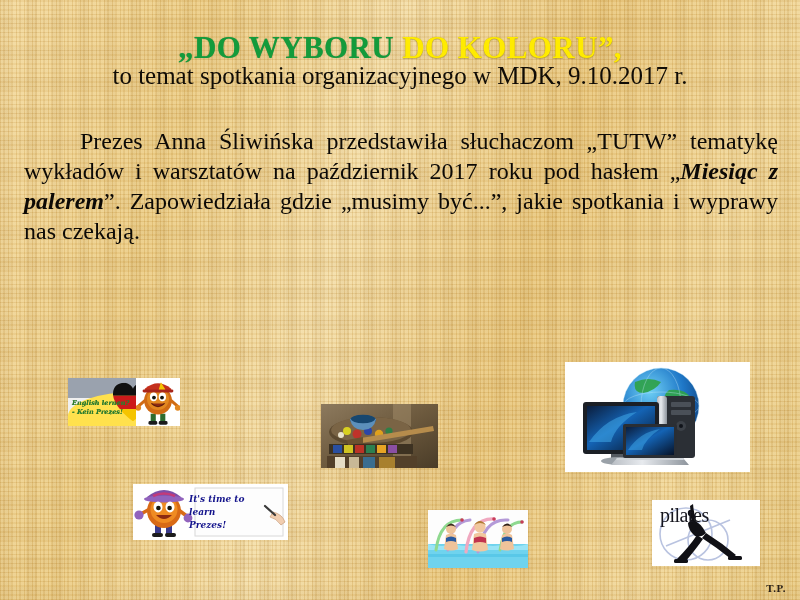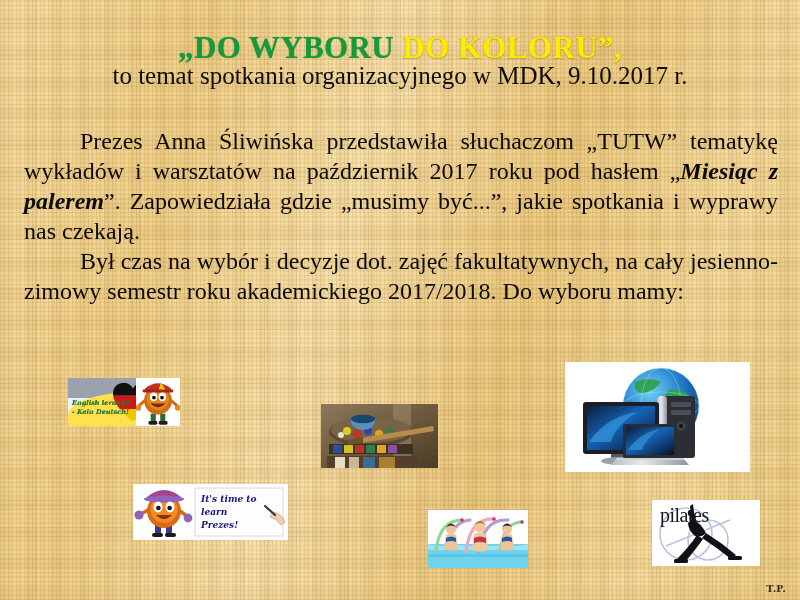--- a/index.html
+++ b/index.html
@@ -49,21 +49,21 @@
   #pic-de .sky{position:absolute;left:0;top:0;width:100%;height:42%;background:#9aa2ae;}
   #pic-de .field{position:absolute;left:0;top:30%;width:100%;height:70%;
      background:#ffe14d;border-radius:60% 40% 0 0/24px 20px 0 0;}
   #pic-de .cap{position:absolute;left:4px;top:21px;width:74px;color:#2f7d2f;
      font-family:"DejaVu Serif",serif;font-style:italic;font-weight:bold;
      font-size:6.5px;line-height:9px;text-shadow:0 0 .4px #2f7d2f;}
   #pic-de .heart{position:absolute;left:44px;top:4px;width:42px;height:40px;}
   #pic-de-mascot{position:absolute;right:0;top:0;width:44px;height:100%;background:#fff;}
   
   #pic-en{left:133px;top:484px;width:155px;height:56px;}
-  #pic-en .cap{position:absolute;left:68px;top:9px;width:80px;color:#14148c;
+  #pic-en .cap{position:absolute;left:56px;top:9px;width:80px;color:#14148c;
      font-family:"DejaVu Serif",serif;font-weight:bold;font-style:italic;
      font-size:9px;line-height:13px;}
   
   #pic-art{left:321px;top:404px;width:117px;height:64px;background:#6a5336;}
   
   #pic-pc{left:565px;top:362px;width:185px;height:110px;}
   
   #pic-aqua{left:428px;top:510px;width:100px;height:58px;}
   
   #pic-pil{left:652px;top:500px;width:108px;height:66px;}
@@ -83,44 +83,41 @@
   <div class="title">
     <span class="t-green">„DO WYBORU</span>
     <span class="t-yellow">DO KOLORU”,</span>
   </div>
 
   <div class="subtitle">to temat spotkania organizacyjnego w MDK, 9.10.2017 r.</div>
 
   <div class="body-text">
     <p>
       <span>Prezes Anna Śliwińska przedstawiła słuchaczom „TUTW” tematykę wykładów i warsztatów na październik 2017 roku pod hasłem „</span><span class="it">Miesiąc z palerem</span><span>”. Zapowiedziała gdzie „musimy być...”, jakie spotkania i wyprawy nas czekają.</span>
-    </p>
-    <p>
-      <span>Był czas na wybór i decyzje dot. zajęć fakultatywnych, na cały jesienno-zimowy semestr roku akademickiego 2017/2018. Do wyboru mamy:</span>
     </p>
   </div>
 
   <div class="pic" id="pic-de">
     <div class="sky"></div>
     <div class="field"></div>
     <svg class="heart" viewBox="0 0 100 96">
       <defs>
         <clipPath id="hclip">
           <path d="M50 94 C10 64 2 40 2 28 C2 10 16 2 28 2 C38 2 46 8 50 16 C54 8 62 2 72 2 C84 2 98 10 98 28 C98 40 90 64 50 94 Z"></path>
         </clipPath>
       </defs>
       <g clip-path="url(#hclip)">
         <rect x="0" y="0" width="100" height="33" fill="#101010"></rect>
         <rect x="0" y="33" width="100" height="32" fill="#cc1a1a"></rect>
         <rect x="0" y="65" width="100" height="31" fill="#f5c400"></rect>
       </g>
     </svg>
     <div class="cap">
       <span>English lernen?</span><br>
-      <span>- Kein Deutsch!</span>
+      <span>- Kein Prezes!</span>
     </div>
     <div id="pic-de-mascot">
       <svg viewBox="0 0 60 64" width="44" height="48">
         <rect x="0" y="0" width="60" height="64" fill="#ffffff"></rect>
 
         <rect x="20" y="48" width="7" height="12" fill="#2e6b2e"></rect>
         <rect x="33" y="48" width="7" height="12" fill="#2e6b2e"></rect>
         <rect x="17" y="58" width="12" height="5" rx="2" fill="#1c1c1c"></rect>
         <rect x="31" y="58" width="12" height="5" rx="2" fill="#1c1c1c"></rect>
 

